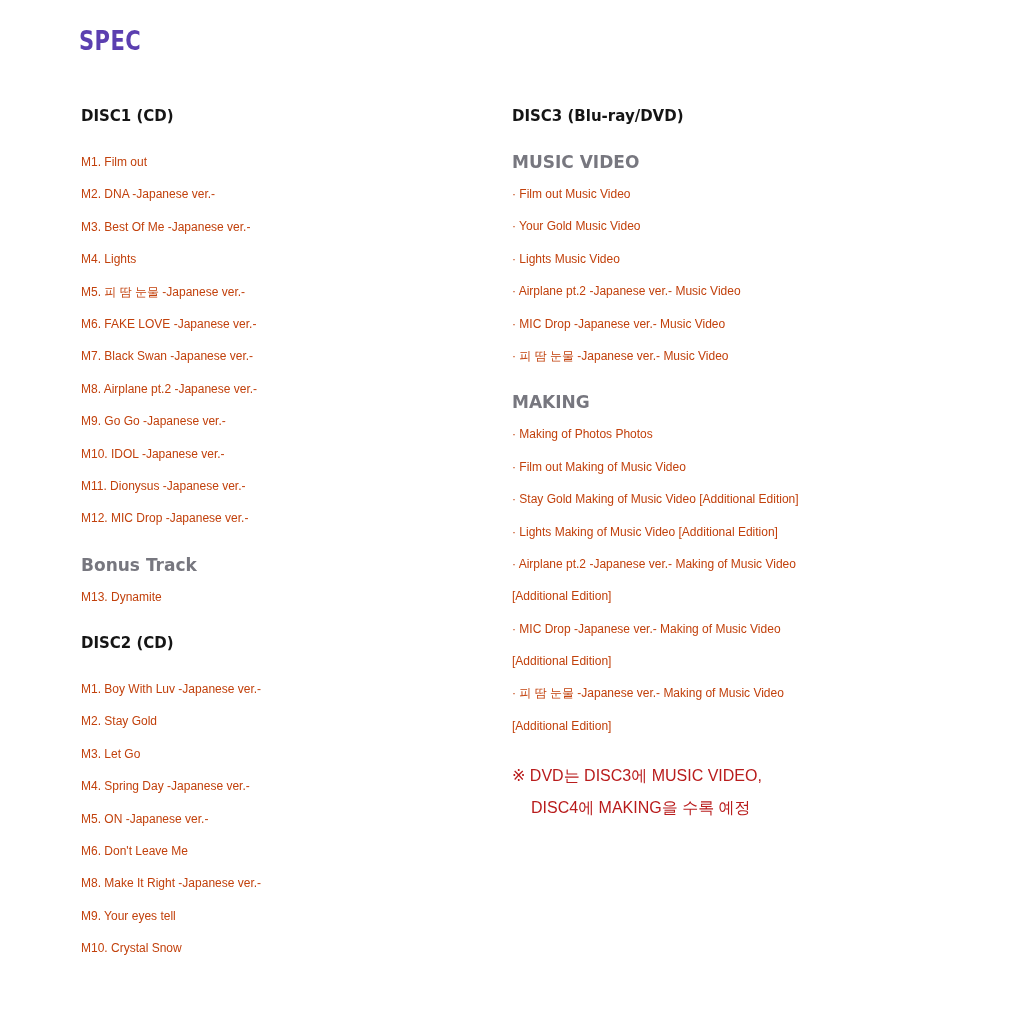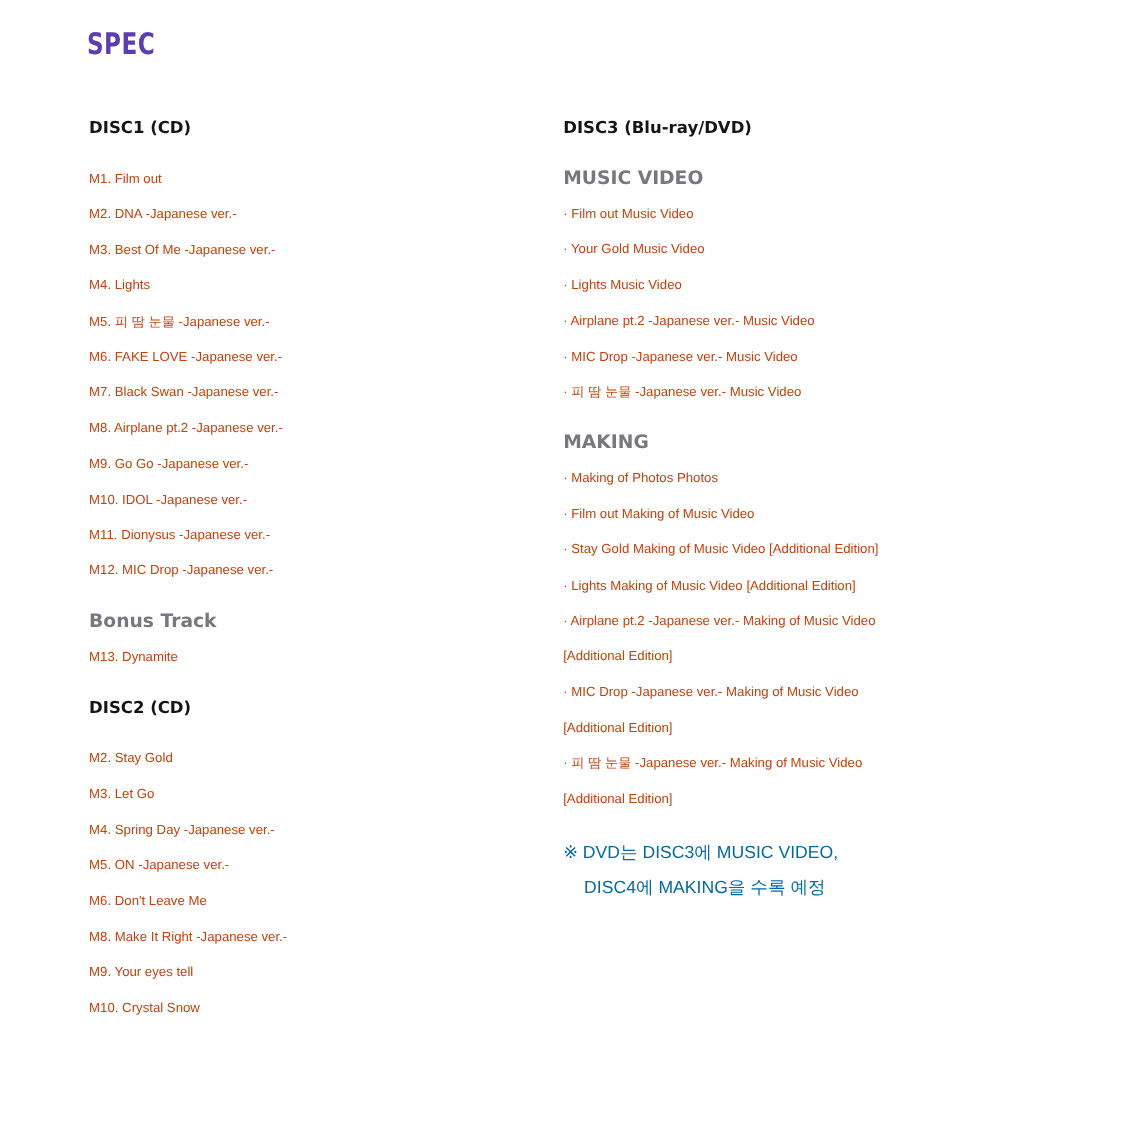--- a/index.html
+++ b/index.html
@@ -60,21 +60,21 @@
       white-space: nowrap;
       color: #c2410c;
     }
     .group-gap { height: 14px; }
     .disc-gap { height: 14px; }
 
     .note {
       margin-top: 14px;
       font-size: 16px;
       line-height: 32px;
-      color: #0369a1;
+      color: #b91c1c;
     }
     .note .line2 { padding-left: 19px; }
   </style>
 </head>
 <body>
 
 <div class="spec-title">SPEC</div>
 
 <div class="col col-left">
   <section>
@@ -96,20 +96,21 @@
     <div class="group-gap"></div>
     <div class="sub-title">Bonus Track</div>
     <div class="item">M13. Dynamite</div>
   </section>
 
   <div class="disc-gap"></div>
 
   <section>
     <div class="disc-title">DISC2 (CD)</div>
     <div>
+      <div class="item">M1. Boy With Luv -Japanese ver.-</div>
       <div class="item">M2. Stay Gold</div>
       <div class="item">M3. Let Go</div>
       <div class="item">M4. Spring Day -Japanese ver.-</div>
       <div class="item">M5. ON -Japanese ver.-</div>
       <div class="item">M6. Don't Leave Me</div>
       <div class="item">M8. Make It Right -Japanese ver.-</div>
       <div class="item">M9. Your eyes tell</div>
       <div class="item">M10. Crystal Snow</div>
     </div>
   </section>

